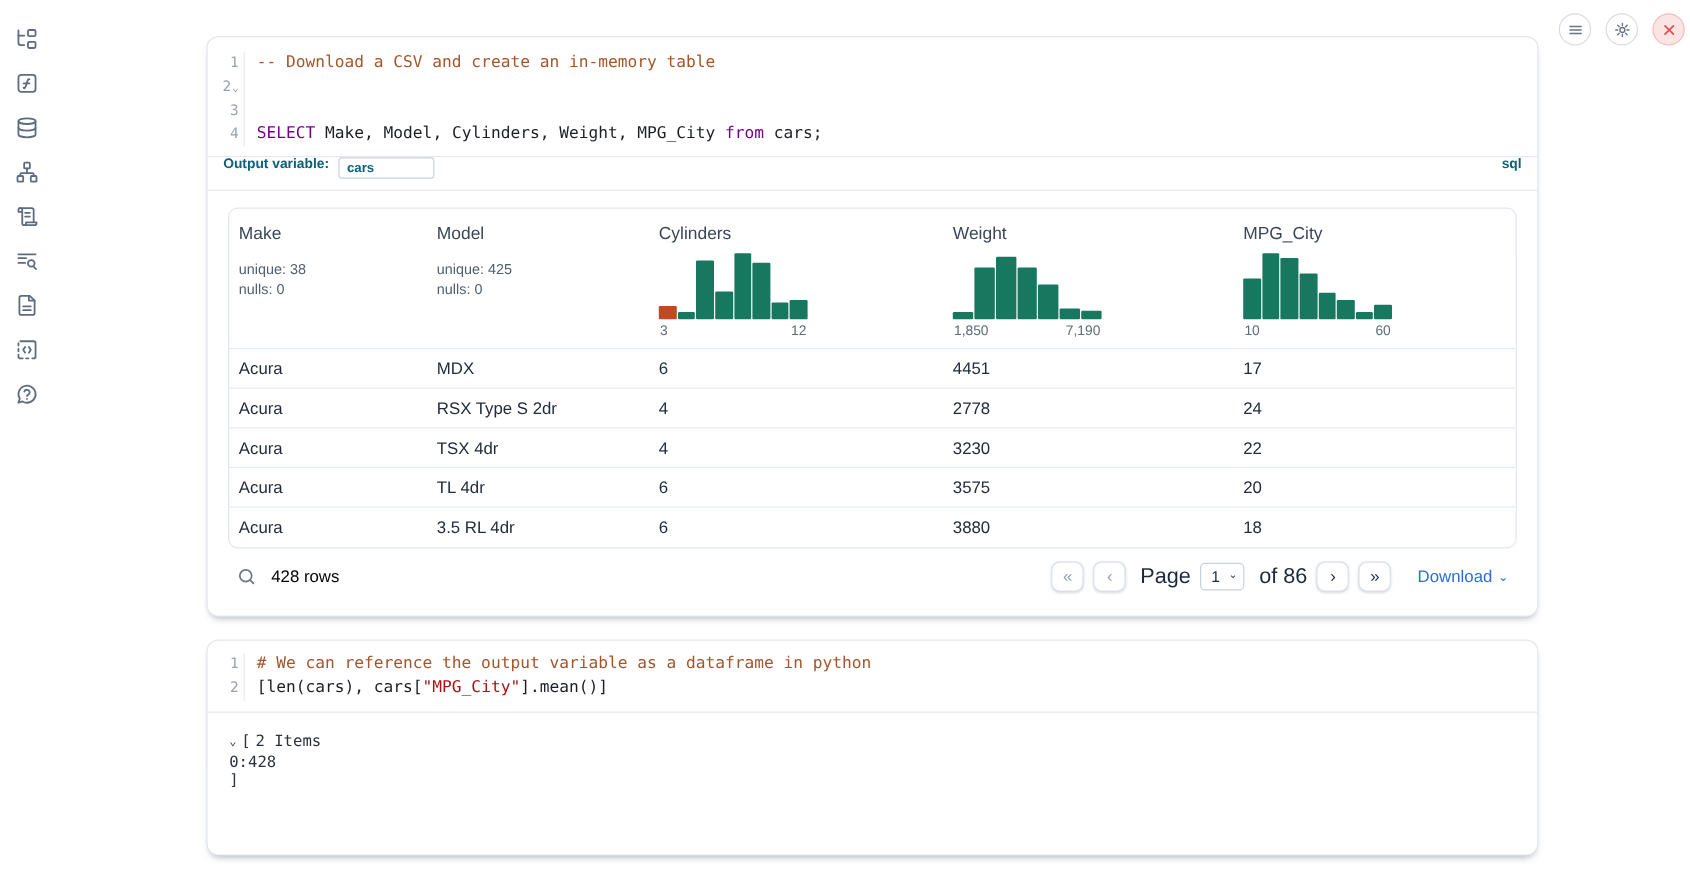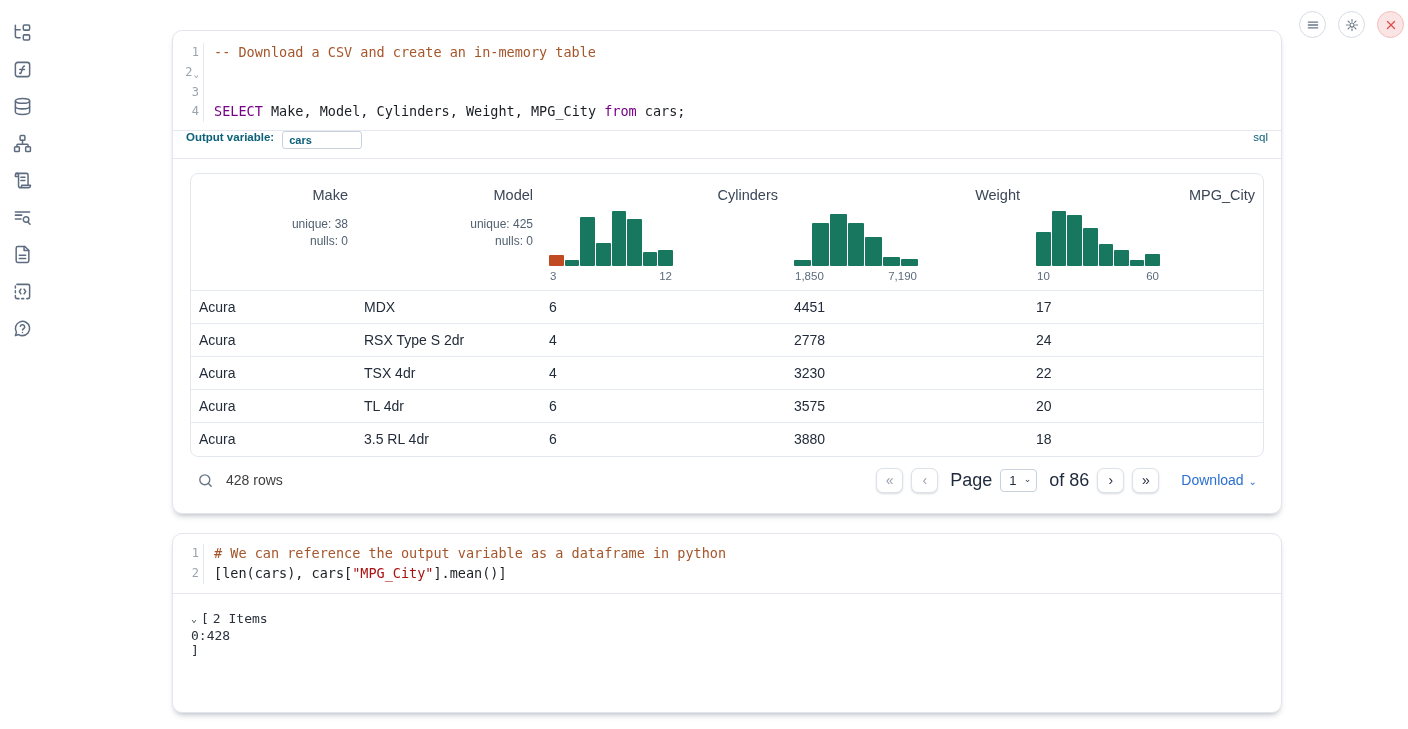--- a/index.html
+++ b/index.html
@@ -43,42 +43,42 @@
   .src .com { color:#a5552a; }
 
   .divider { border-top:1px solid #e5e8ee; }
 
   
   .outvar-row { height:27px; display:flex; align-items:flex-start; padding:0 13px; }
   .outvar-label { font-size:11.5px; font-weight:bold; color:#0b6179; }
   .outvar-input { width:80px; height:18px; margin-left:8px; border:1px solid #c9d2dc;
     border-radius:3px; font-family:"Liberation Sans", sans-serif; font-size:11px;
     font-weight:bold; color:#0b6179; padding:0 6px; outline:none; }
-  .lang-badge { margin-left:auto; font-size:11.5px; font-weight:normal; color:#0b6179; }
+  .lang-badge { margin-left:auto; font-size:11.5px; font-weight:bold; color:#0b6179; }
 
   
   .output-area { padding:14px 17px 0 17px; }
   .data-table { border:1px solid #e2e7ee; border-radius:8px; overflow:hidden; }
   table { width:100%; border-collapse:collapse; table-layout:fixed; }
   col.c1{width:165px} col.c2{width:185px} col.c3{width:245px} col.c4{width:242px} col.c5{width:auto}
-  th { text-align:right; vertical-align:top; padding:13px 8px 8px 8px; font-weight:normal; cursor:pointer; }
+  th { text-align:left; vertical-align:top; padding:13px 8px 8px 8px; font-weight:normal; cursor:pointer; }
   .col-name { font-size:14.5px; color:#3b4656; }
   .stats { margin-top:13px; font-size:12px; color:#51606f; line-height:16.5px; }
   .histwrap { margin-top:8px; width:124px; }
   .hist { display:flex; align-items:flex-end; gap:1px; height:55px; }
   .bar { flex:1; border-radius:1px; }
   .hist-axis { display:flex; justify-content:space-between; margin-top:4px;
     font-size:11.5px; color:#5d6b7c; padding:0 1px; }
   td { border-top:1px solid #e5eaf0; height:33px; padding:0 8px; font-size:14px; color:#222c3a; }
 
   
   .table-footer { height:47px; display:flex; align-items:center; padding:0 7px; }
   .search-icon { width:17px; height:17px; color:#6b7684; cursor:pointer; }
   .search-icon svg{ width:17px; height:17px; display:block; }
-  .rowcount { margin-left:12px; font-size:14px; color:#404040; }
+  .rowcount { margin-left:12px; font-size:14px; color:#000000; }
   .pager { margin-left:auto; display:flex; align-items:center; gap:8px; }
   .pg-btn { width:27px; height:25px; border-radius:7px; border:1px solid #dde2e9; background:#fff;
     box-shadow:0 1px 2px rgba(100,110,130,.25); display:flex; align-items:center; justify-content:center;
     font-size:14px; cursor:pointer; color:#1e293b; }
   .pg-btn.dis { color:#97a1ae; }
   .pg-label { font-size:18px; color:#1e293b; margin-left:4px; }
   .pg-select { min-width:37px; height:23px; border:1px solid #c9d2dc; border-radius:4px;
     display:flex; align-items:center; justify-content:space-between; padding:0 5px 0 8px;
     font-size:13px; color:#1e293b; cursor:pointer; }
   .pg-select .chev { font-size:9px; color:#37414e; margin-top:-2px;}

